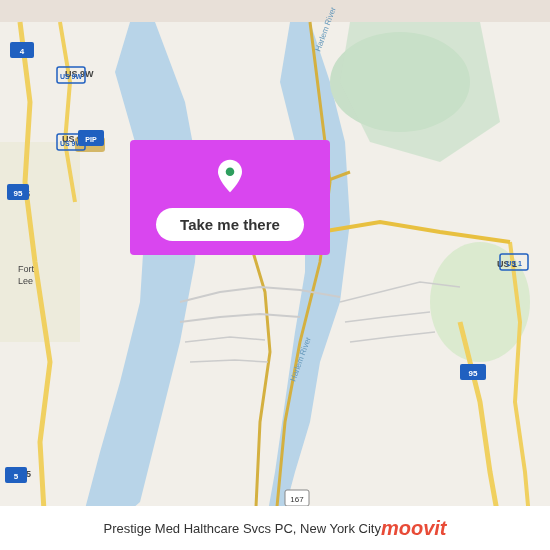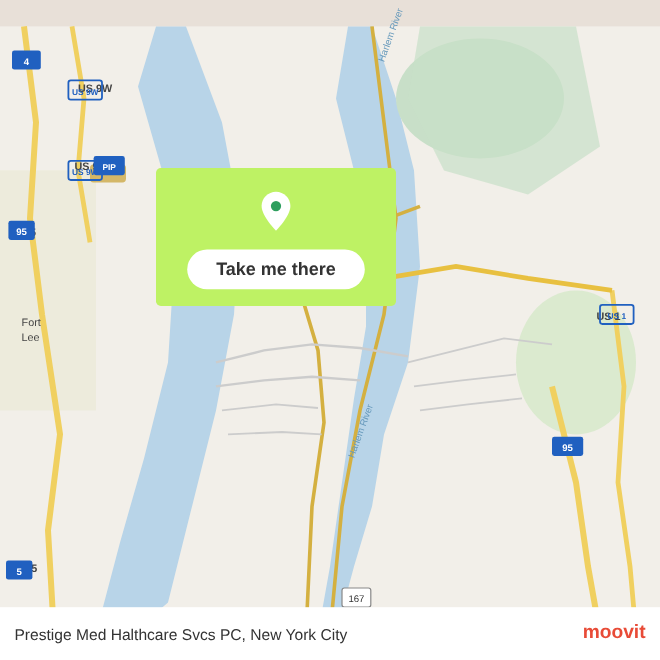--- a/index.html
+++ b/index.html
@@ -22,40 +22,41 @@
     
     #bottom-bar {
       position: absolute;
       bottom: 0;
       left: 0;
       right: 0;
       background: white;
       padding: 8px 12px;
       display: flex;
       align-items: center;
-      justify-content: space-between;
+      justify-content: center;
       height: 44px;
       z-index: 10;
     }
 
     #location-text {
       font-size: 13px;
       color: #333;
     }
 
     #moovit-logo {
       display: flex;
       align-items: center;
       gap: 2px;
     }
 
     .moovit-text {
-      font-size: 16px;
+      font-size: 20px;
       font-weight: bold;
       color: #e84b37;
+      font-style: italic;
     }
 
     
     #osm-attribution {
       position: absolute;
       bottom: 46px;
       left: 6px;
       font-size: 9px;
       color: #555;
       background: rgba(255,255,255,0.7);
@@ -69,21 +70,21 @@
       top: 140px;
       left: 130px;
       width: 200px;
       z-index: 20;
       display: flex;
       flex-direction: column;
       align-items: center;
     }
 
     #green-box {
-      background: #bef264;
+      background: #d946ef;
       width: 200px;
       padding: 18px 10px 14px;
       border-radius: 4px;
       display: flex;
       flex-direction: column;
       align-items: center;
     }
 
     .location-pin {
       width: 36px;

